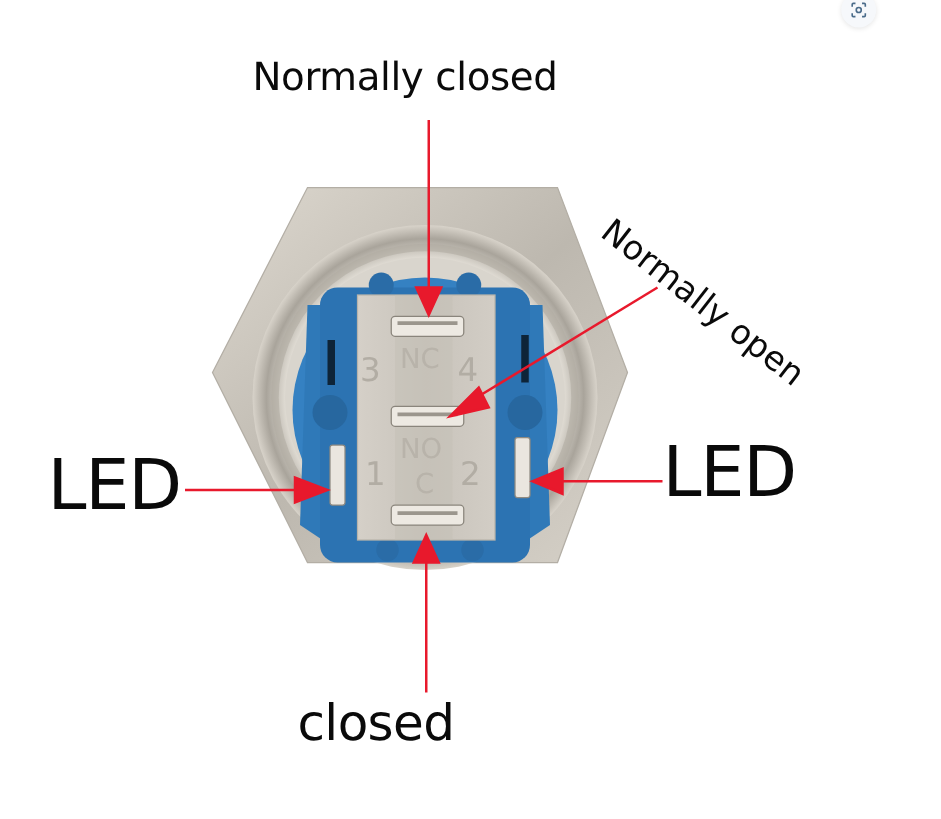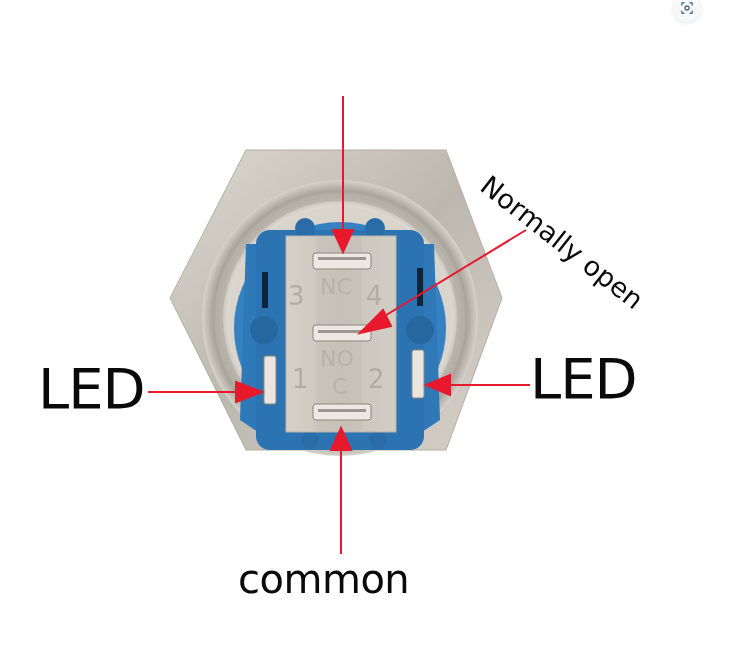--- a/index.html
+++ b/index.html
@@ -94,24 +94,25 @@
       <polygon points="236,382 236,402 262,392"></polygon>
 
       <line x1="530" y1="385" x2="448" y2="385"></line>
       <polygon points="450,375 450,395 426,385"></polygon>
 
       <line x1="341" y1="554" x2="341" y2="448"></line>
       <polygon points="331,450 351,450 341,428"></polygon>
     </g>
   </svg>
 
+  <div class="label lbl-nc">Normally closed</div>
   <div class="label lbl-no">Normally open</div>
   <div class="label lbl-led-l">LED</div>
   <div class="label lbl-led-r">LED</div>
-  <div class="label lbl-common">common</div>
+  <div class="label lbl-common">closed</div>
 </div>
 
 <div class="lens-btn">
   <svg viewBox="0 0 16 16">
     <path d="M2 5V3a1 1 0 0 1 1-1h2M11 2h2a1 1 0 0 1 1 1v2M14 11v2a1 1 0 0 1-1 1h-2M5 14H3a1 1 0 0 1-1-1v-2" fill="none" stroke="#4a6b8a" stroke-width="1.5"></path>
     <circle cx="8" cy="8" r="2.3" fill="none" stroke="#4a6b8a" stroke-width="1.5"></circle>
   </svg>
 </div>
 
 </body></html>

